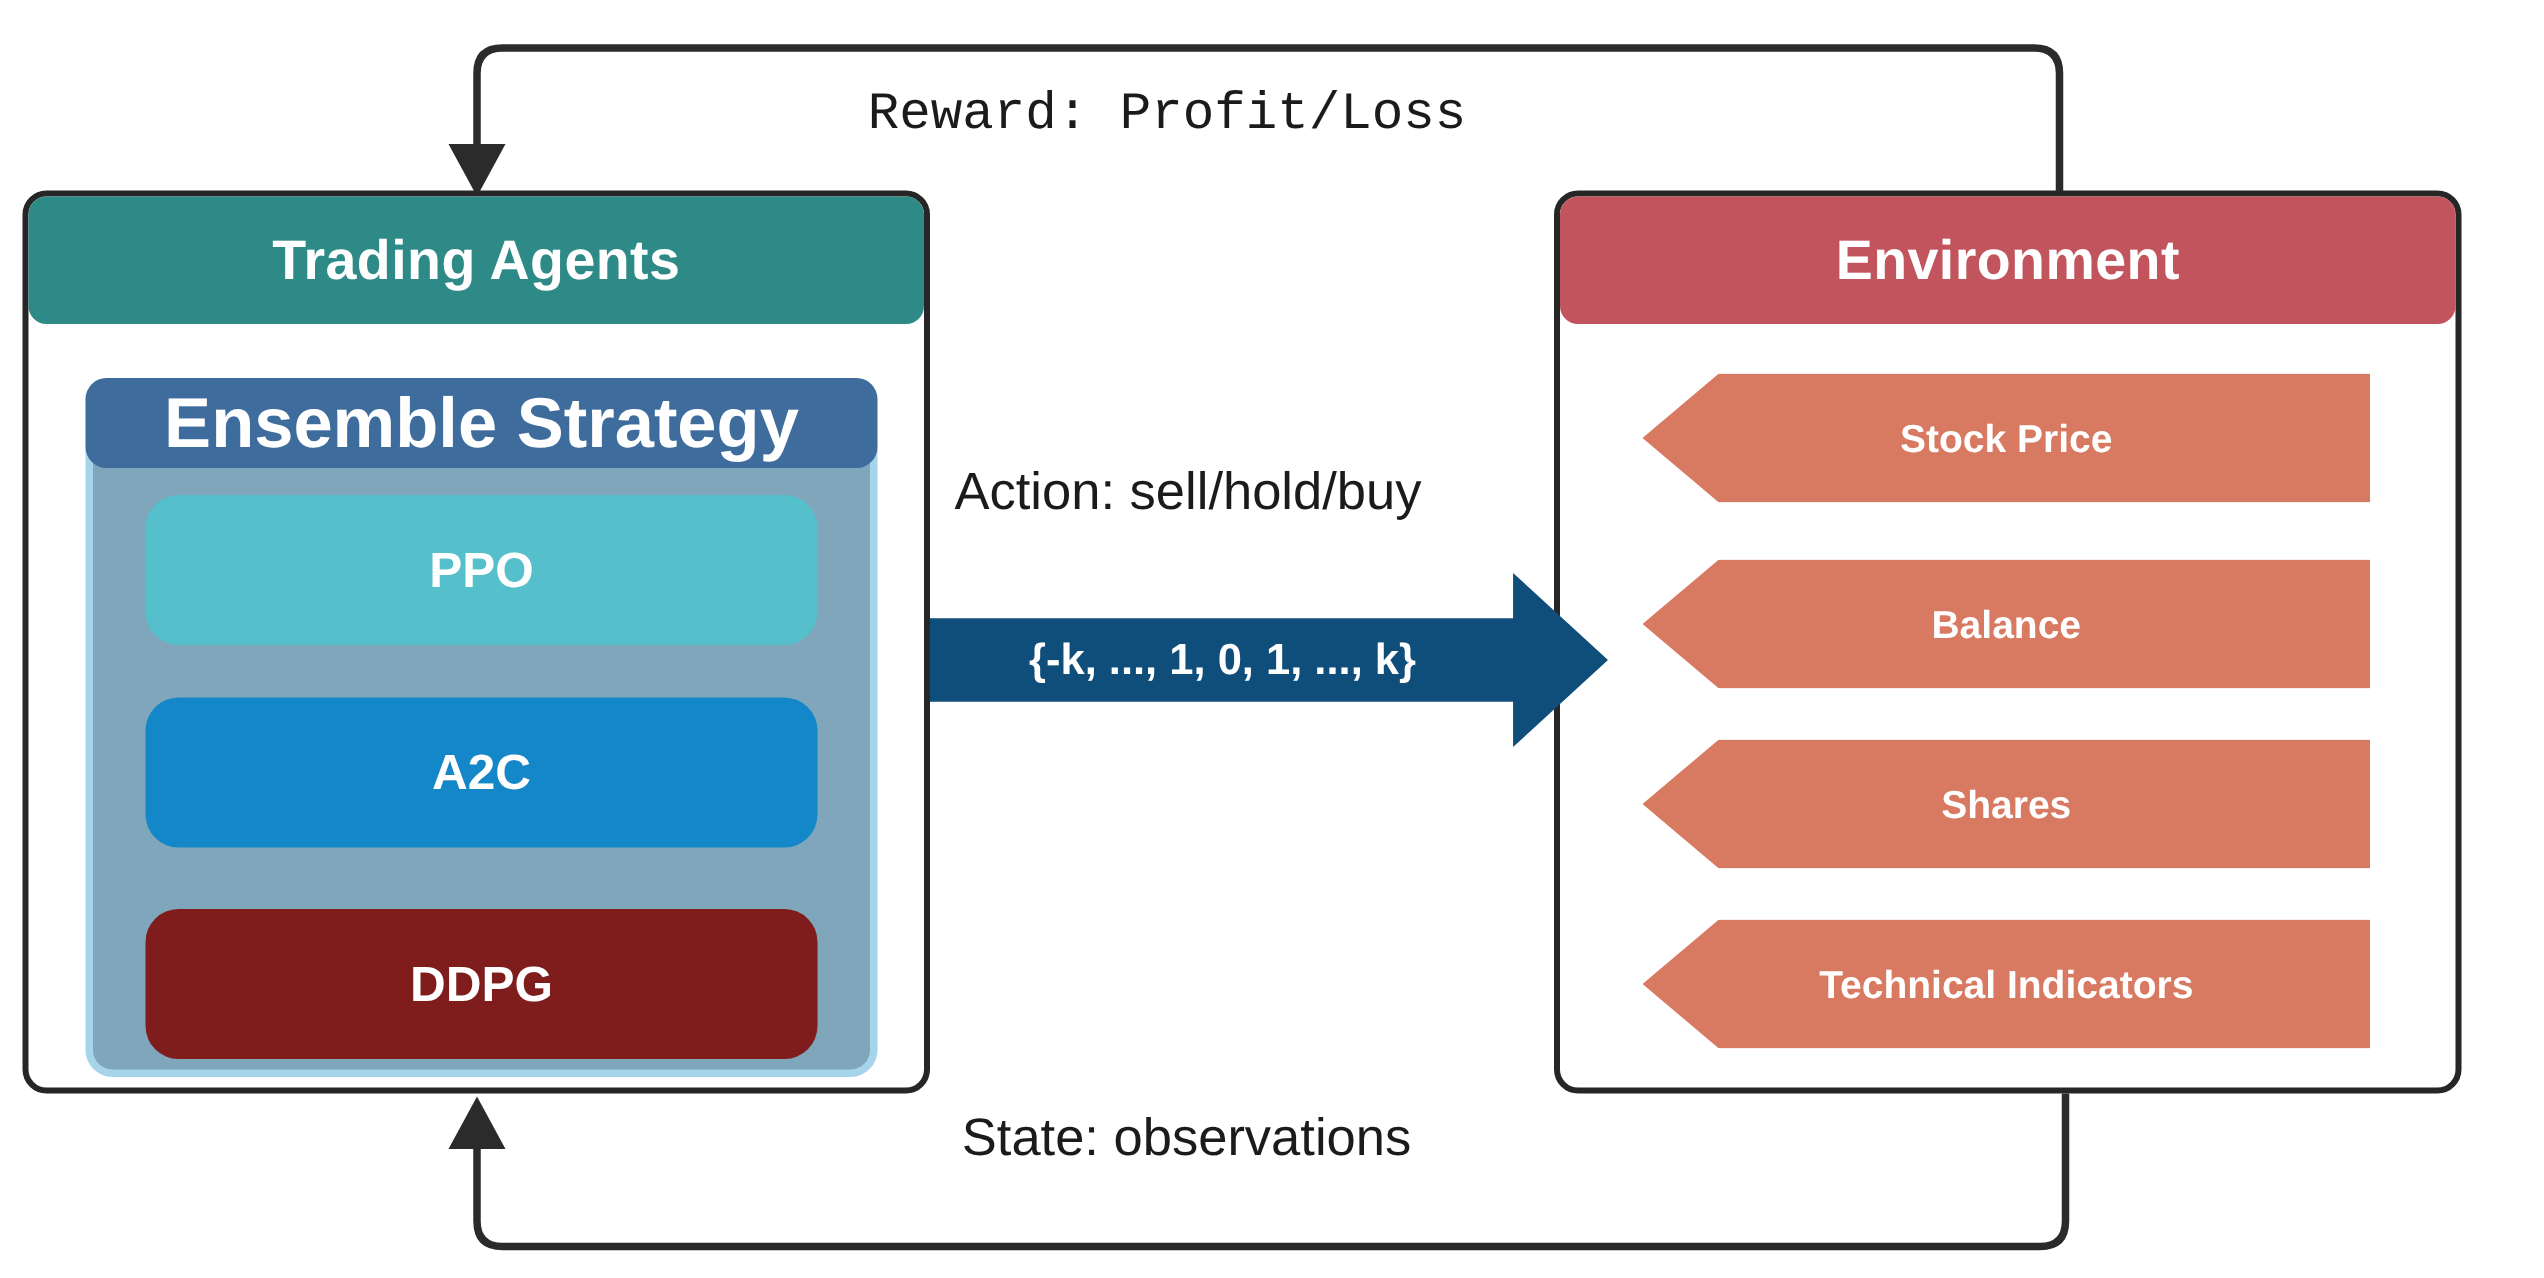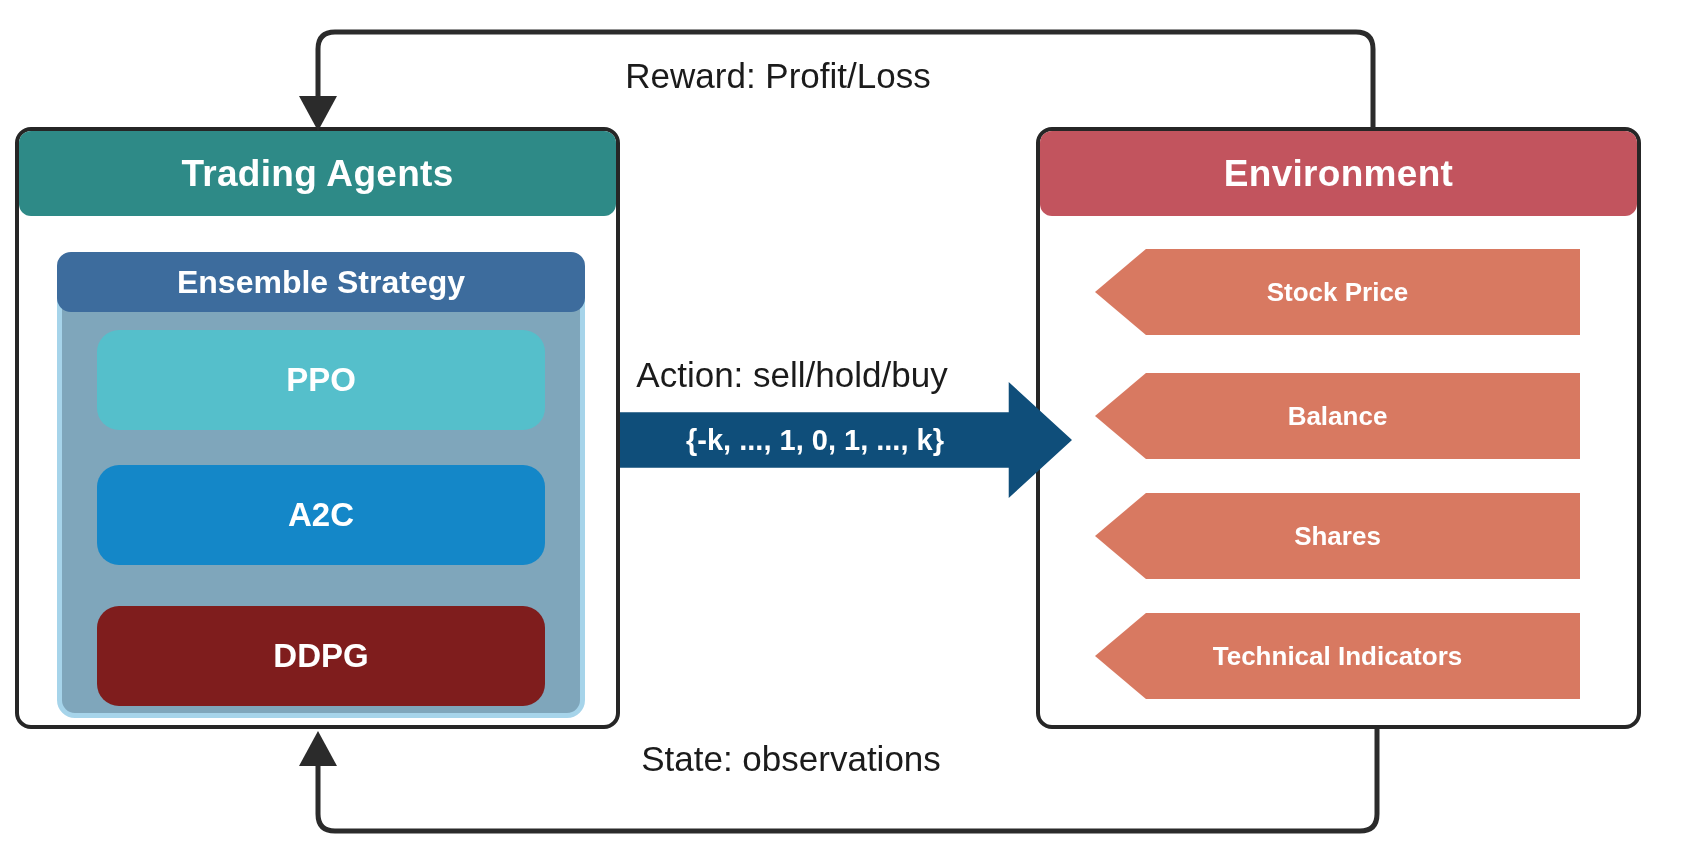--- a/index.html
+++ b/index.html
@@ -23,21 +23,21 @@
   .env-header{background:#C2545E;}
 
   
   .ensemble{position:absolute;left:38px;top:121px;width:528px;height:466px;}
   .ensemble-body{
     position:absolute;left:0;right:0;top:30px;bottom:0;
     background:#7FA6BB;border:5px solid #A6D4EA;border-radius:18px;box-sizing:border-box;
   }
   .ensemble-header{
     position:absolute;left:0;right:0;top:0;height:60px;background:#3D6C9D;border-radius:14px;
-    color:#ffffff;font-size:32px;font-weight:600;text-align:center;line-height:60px;
+    color:#ffffff;font-size:47px;font-weight:600;text-align:center;line-height:60px;
   }
   .algo{
     position:absolute;left:40px;width:448px;height:100px;border-radius:22px;
     color:#ffffff;font-size:33px;font-weight:600;text-align:center;line-height:100px;
   }
   .algo-ppo{top:78px;background:#55BFCB;}
   .algo-a2c{top:213px;background:#1487C8;}
   .algo-ddpg{top:354px;background:#7f1d1d;}
 
   
@@ -63,22 +63,22 @@
   .action-set{
     position:absolute;left:622px;top:412px;width:386px;height:41px;z-index:3;
     color:#ffffff;font-size:29px;font-weight:600;text-align:center;line-height:56px;
   }
 
   
   .flow-label{
     position:absolute;width:400px;text-align:center;color:#1b1b1b;
     font-size:35px;font-weight:500;z-index:2;white-space:nowrap;
   }
-  .reward-label{left:578px;top:56px;}
-  .action-label{left:592px;top:308px;margin-top:47px;}
+  .reward-label{left:578px;top:56px;font-family:Liberation Mono, monospace;}
+  .action-label{left:592px;top:308px;}
   .state-label{left:591px;top:702px;margin-top:37px;}
 </style>
 </head>
 <body>
 
 <div class="canvas">
 
   <svg class="connectors" width="1696" height="852" viewBox="0 0 1696 852">
     <path d="M 1373 128 L 1373 49 Q 1373 32 1356 32 L 335 32 Q 318 32 318 49 L 318 96" fill="none" stroke="#2B2B2B" stroke-width="5"></path>
     <polygon points="299,96 337,96 318,131" fill="#2B2B2B"></polygon>

